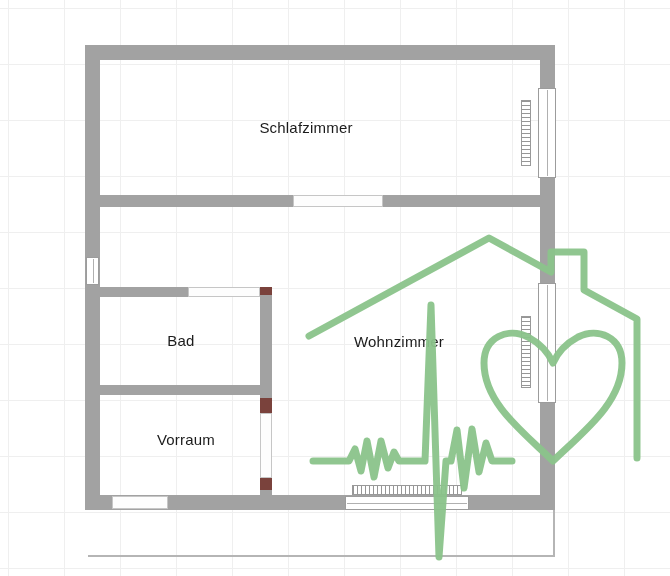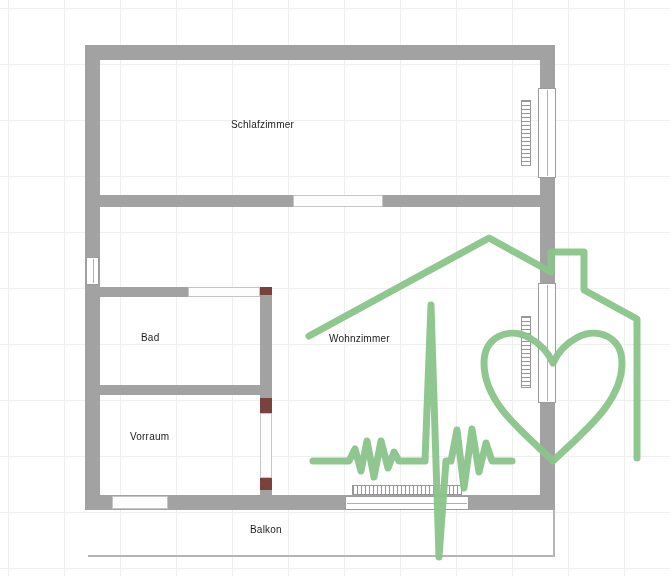--- a/index.html
+++ b/index.html
@@ -17,21 +17,21 @@
   .window-v{position:absolute;background:#ffffff;border:1px solid #9c9c9c;box-sizing:border-box;}
   .window-v::after{content:"";position:absolute;left:50%;top:1px;bottom:1px;width:1px;background:#b0b0b0;}
   .window-h{position:absolute;background:#ffffff;border:1px solid #9c9c9c;box-sizing:border-box;}
   .window-h::after{content:"";position:absolute;top:50%;left:1px;right:1px;height:1px;background:#b0b0b0;}
   .radiator-v{position:absolute;border:1px solid #999;box-sizing:border-box;
     background:repeating-linear-gradient(to bottom,#969696 0 1px,#ffffff 1px 4px);}
   .radiator-h{position:absolute;border:1px solid #999;box-sizing:border-box;
     background:repeating-linear-gradient(to right,#969696 0 1px,#ffffff 1px 4px);}
   .jamb{position:absolute;background:#7a423c;}
   .balcony-line{position:absolute;background:#b5b5b5;}
-  .room-label{position:absolute;color:#1b1b1b;font-size:10px;text-align:left;letter-spacing:.2px;}
+  .room-label{position:absolute;color:#1b1b1b;font-size:15px;text-align:center;letter-spacing:.2px;}
   .logo-svg{position:absolute;left:0;top:0;pointer-events:none;}
 </style>
 </head>
 <body>
 
 <div class="canvas">
 
   <div class="wall" style="left:85px;top:45px;width:470px;height:15px;"></div>
   <div class="wall" style="left:85px;top:45px;width:15px;height:465px;"></div>
   <div class="wall" style="left:540px;top:45px;width:15px;height:465px;"></div>
@@ -62,21 +62,20 @@
   <div class="radiator-v" style="left:521px;top:316px;width:10px;height:72px;"></div>
   <div class="radiator-h" style="left:352px;top:485px;width:110px;height:10px;"></div>
 
   <div class="balcony-line" style="left:553px;top:510px;width:2px;height:47px;"></div>
   <div class="balcony-line" style="left:88px;top:555px;width:467px;height:2px;"></div>
 
   <div class="room-label" style="left:231px;top:119px;width:150px;">Schlafzimmer</div>
   <div class="room-label" style="left:141px;top:332px;width:80px;">Bad</div>
   <div class="room-label" style="left:130px;top:431px;width:112px;">Vorraum</div>
   <div class="room-label" style="left:329px;top:333px;width:140px;">Wohnzimmer</div>
-  <div class="room-label" style="left:250px;top:524px;width:95px;">Balkon</div>
 
   <svg class="logo-svg" width="670" height="576" viewBox="0 0 670 576" fill="none" stroke="#8bc48b" stroke-width="7" opacity="0.95" stroke-linecap="round" stroke-linejoin="round">
     <path d="M309 336 L489 238 L551 272 L551 252 L584 252 L584 290 L637 319 L637 458"></path>
     <path d="M553 461 C523 432 484 403 484 363 C484 337 508 327 528 337 C541 344 549 354 553 363 C557 354 565 344 578 337 C598 327 622 337 622 363 C622 403 583 432 553 461 Z"></path>
     <path d="M313 461 L349 461 L355 449 L361 471 L367 441 L374 477 L381 441 L388 468 L394 452 L399 461 L425 461 L431 305 L439 557 L446 461 L451 461 L457 430 L464 488 L472 429 L479 472 L486 443 L492 461 L512 461"></path>
   </svg>
 
 </div>
 
 </body></html>

